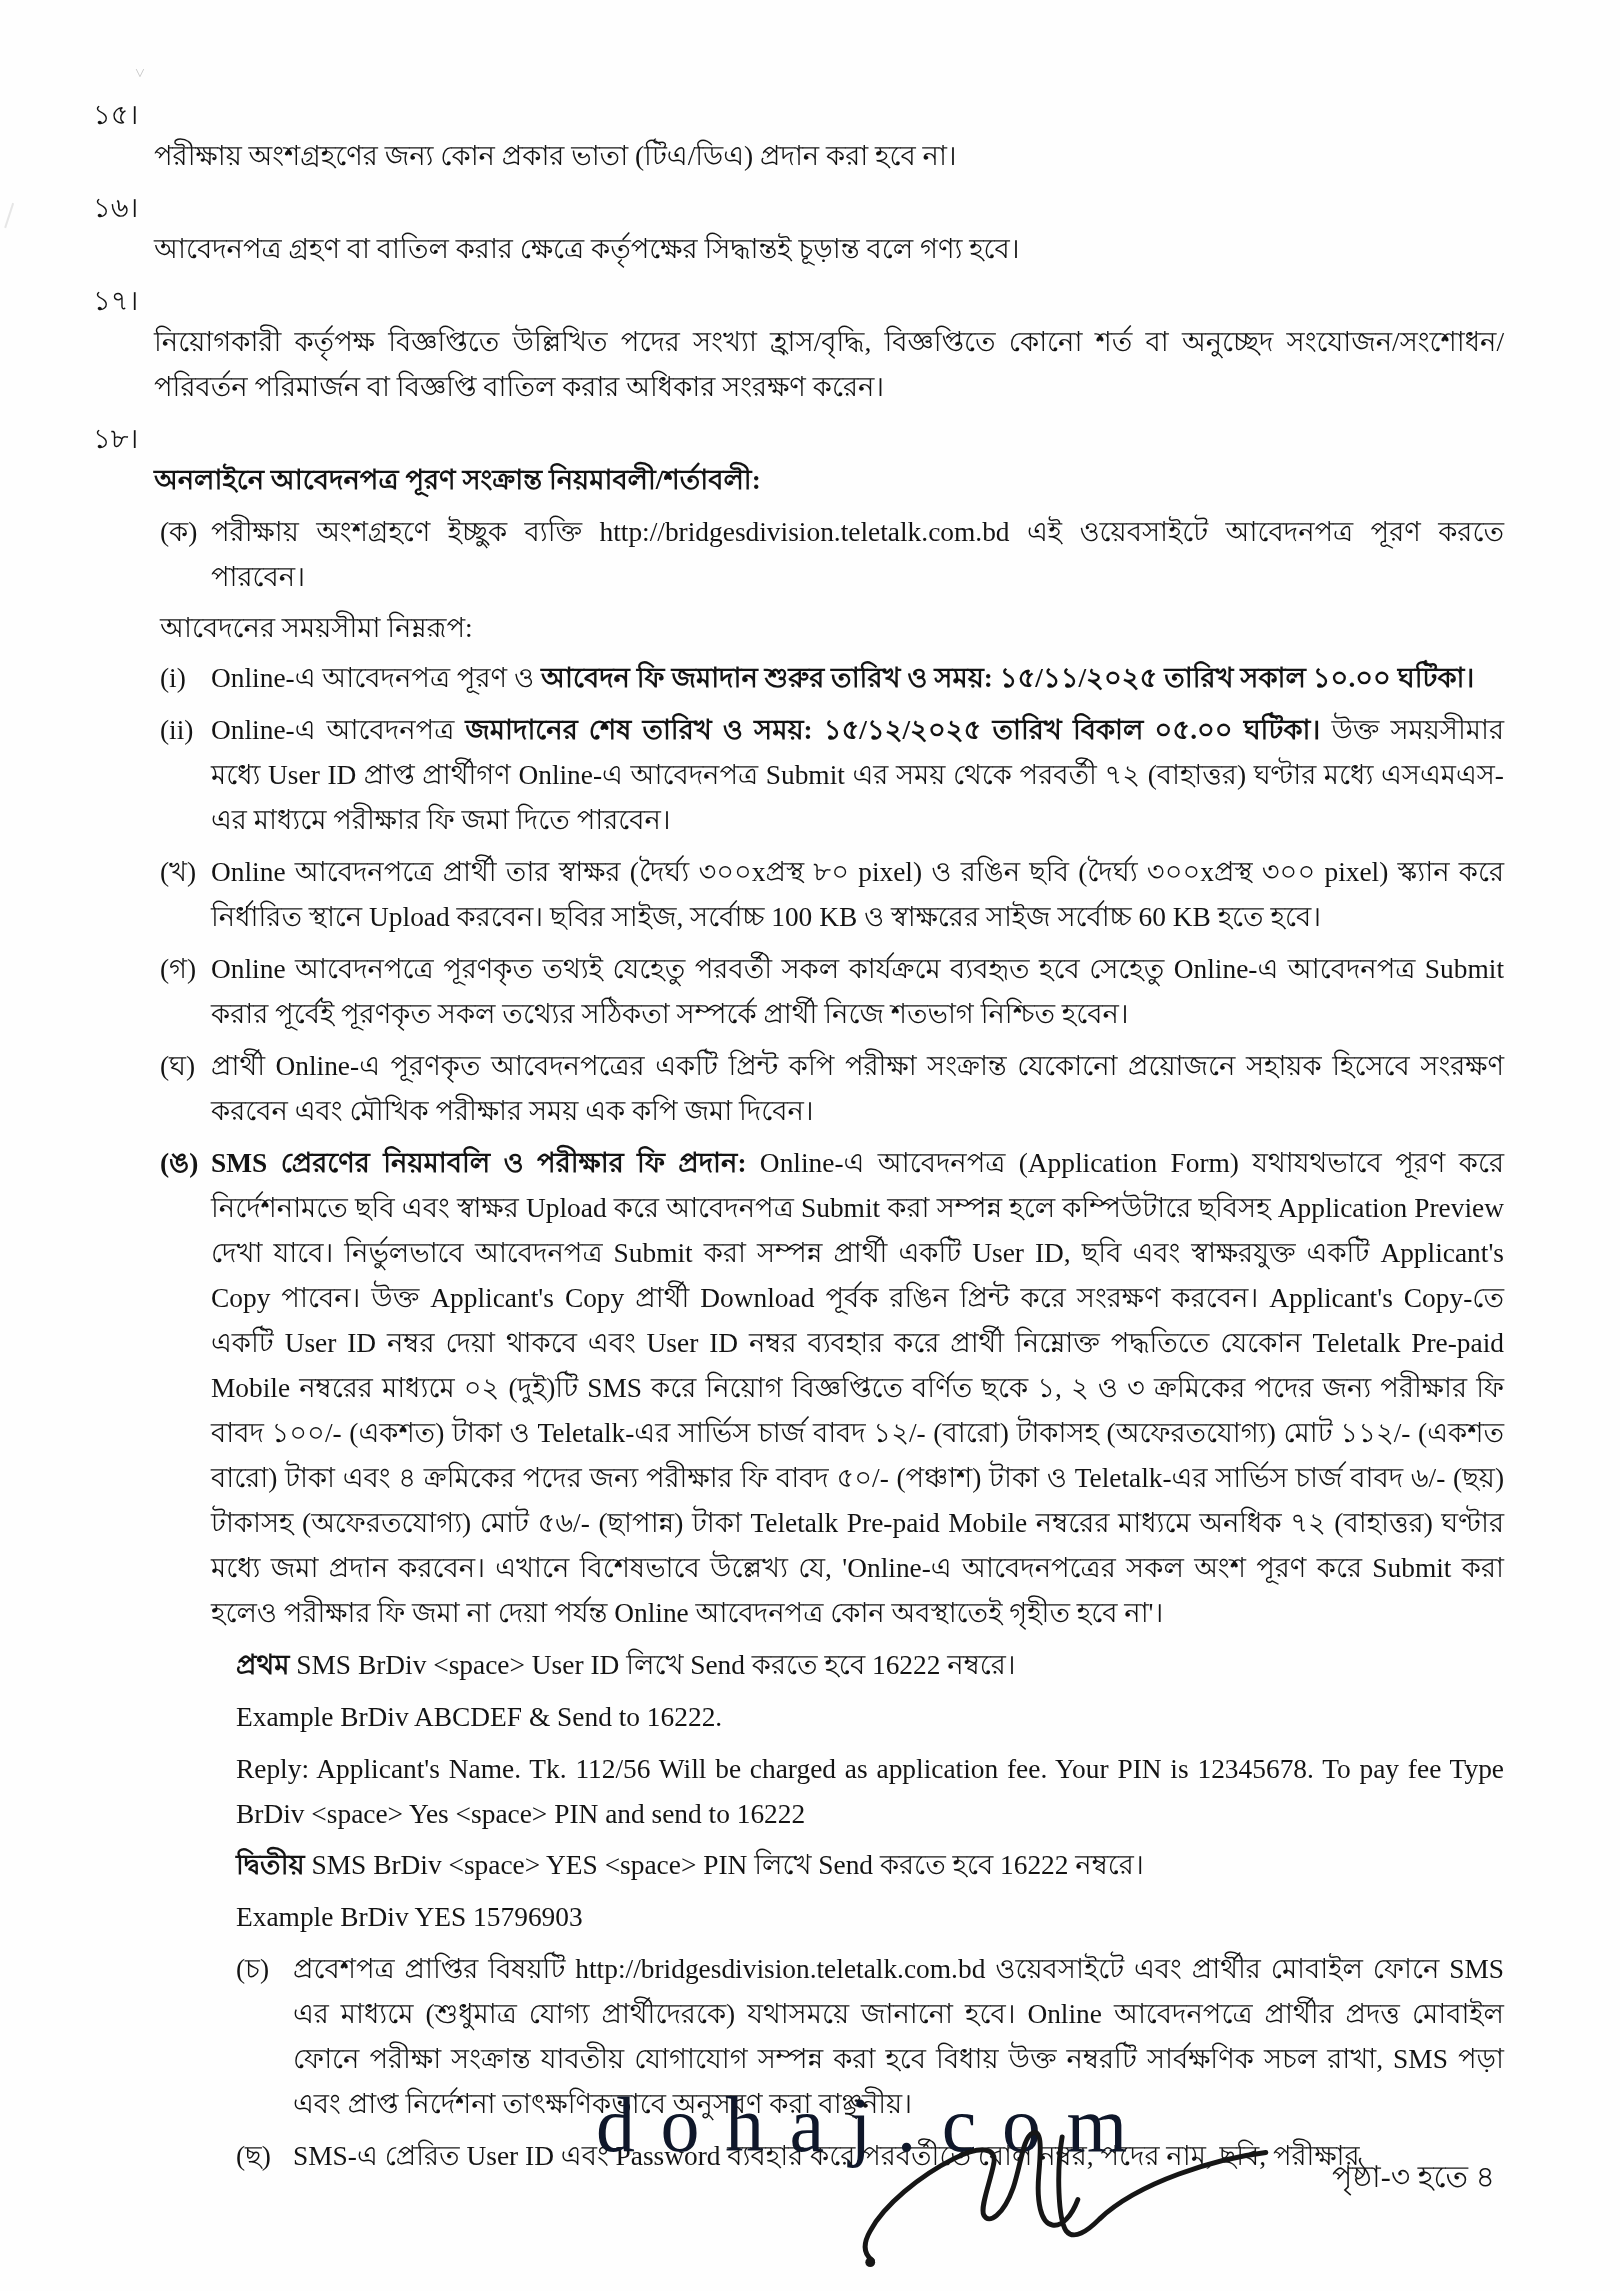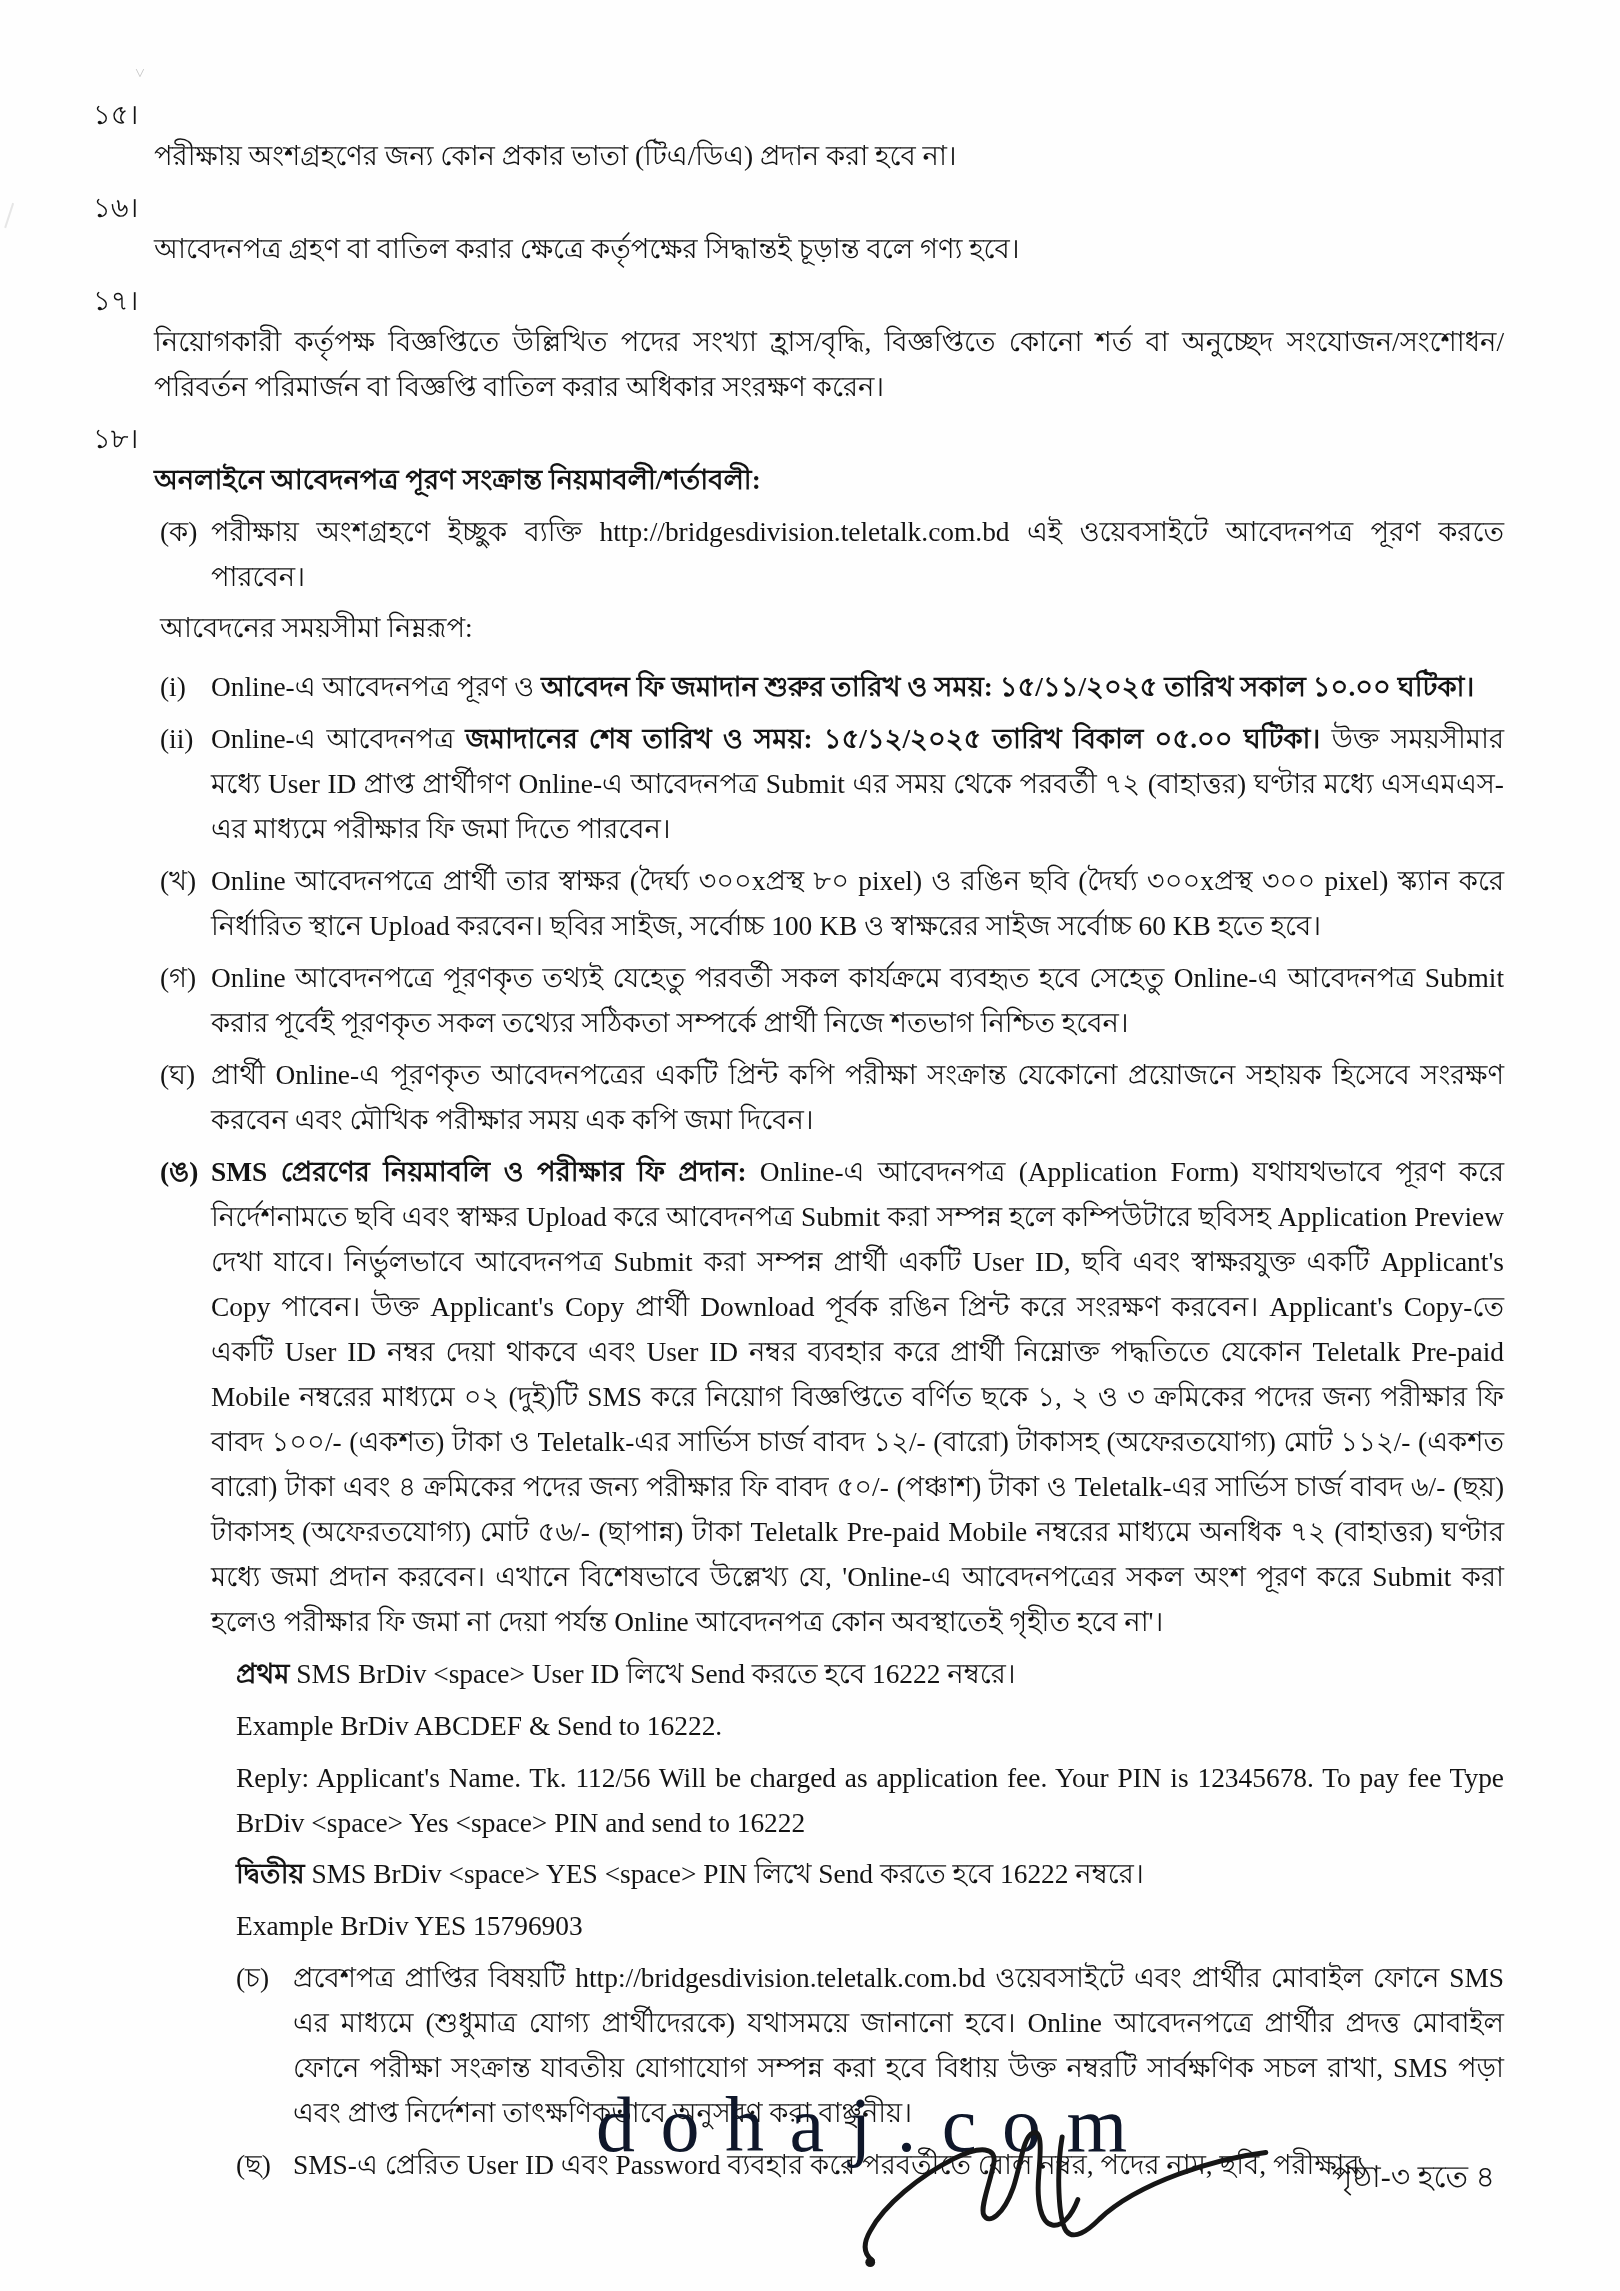--- a/index.html
+++ b/index.html
@@ -22,21 +22,21 @@
   }
   .row{display:flex;margin-bottom:6.9px;}
   .num{width:61px;flex:none;}
   .itext{flex:1;text-align:justify;margin-top:41px;}
   .heading-bold{font-weight:bold;}
   .sub-list{margin-left:67px;}
   .sub-row{display:flex;margin-bottom:6.9px;}
   .marker{width:51px;flex:none;}
   .marker-wide{width:57px;flex:none;}
   .stext{flex:1;text-align:justify;}
-  .plain-line{margin-bottom:14px;}
+  .plain-line{margin-bottom:5px;}
   .sms-block{margin-left:76px;}
   .sms-line{margin-bottom:6.9px;text-align:justify;}
   .b{font-weight:bold;}
   .url{font-family:"Liberation Serif",serif;}
   .watermark{
     position:absolute;
     left:596px;
     top:2086px;
     font-family:Liberation Serif, serif;
     font-size:78px;

